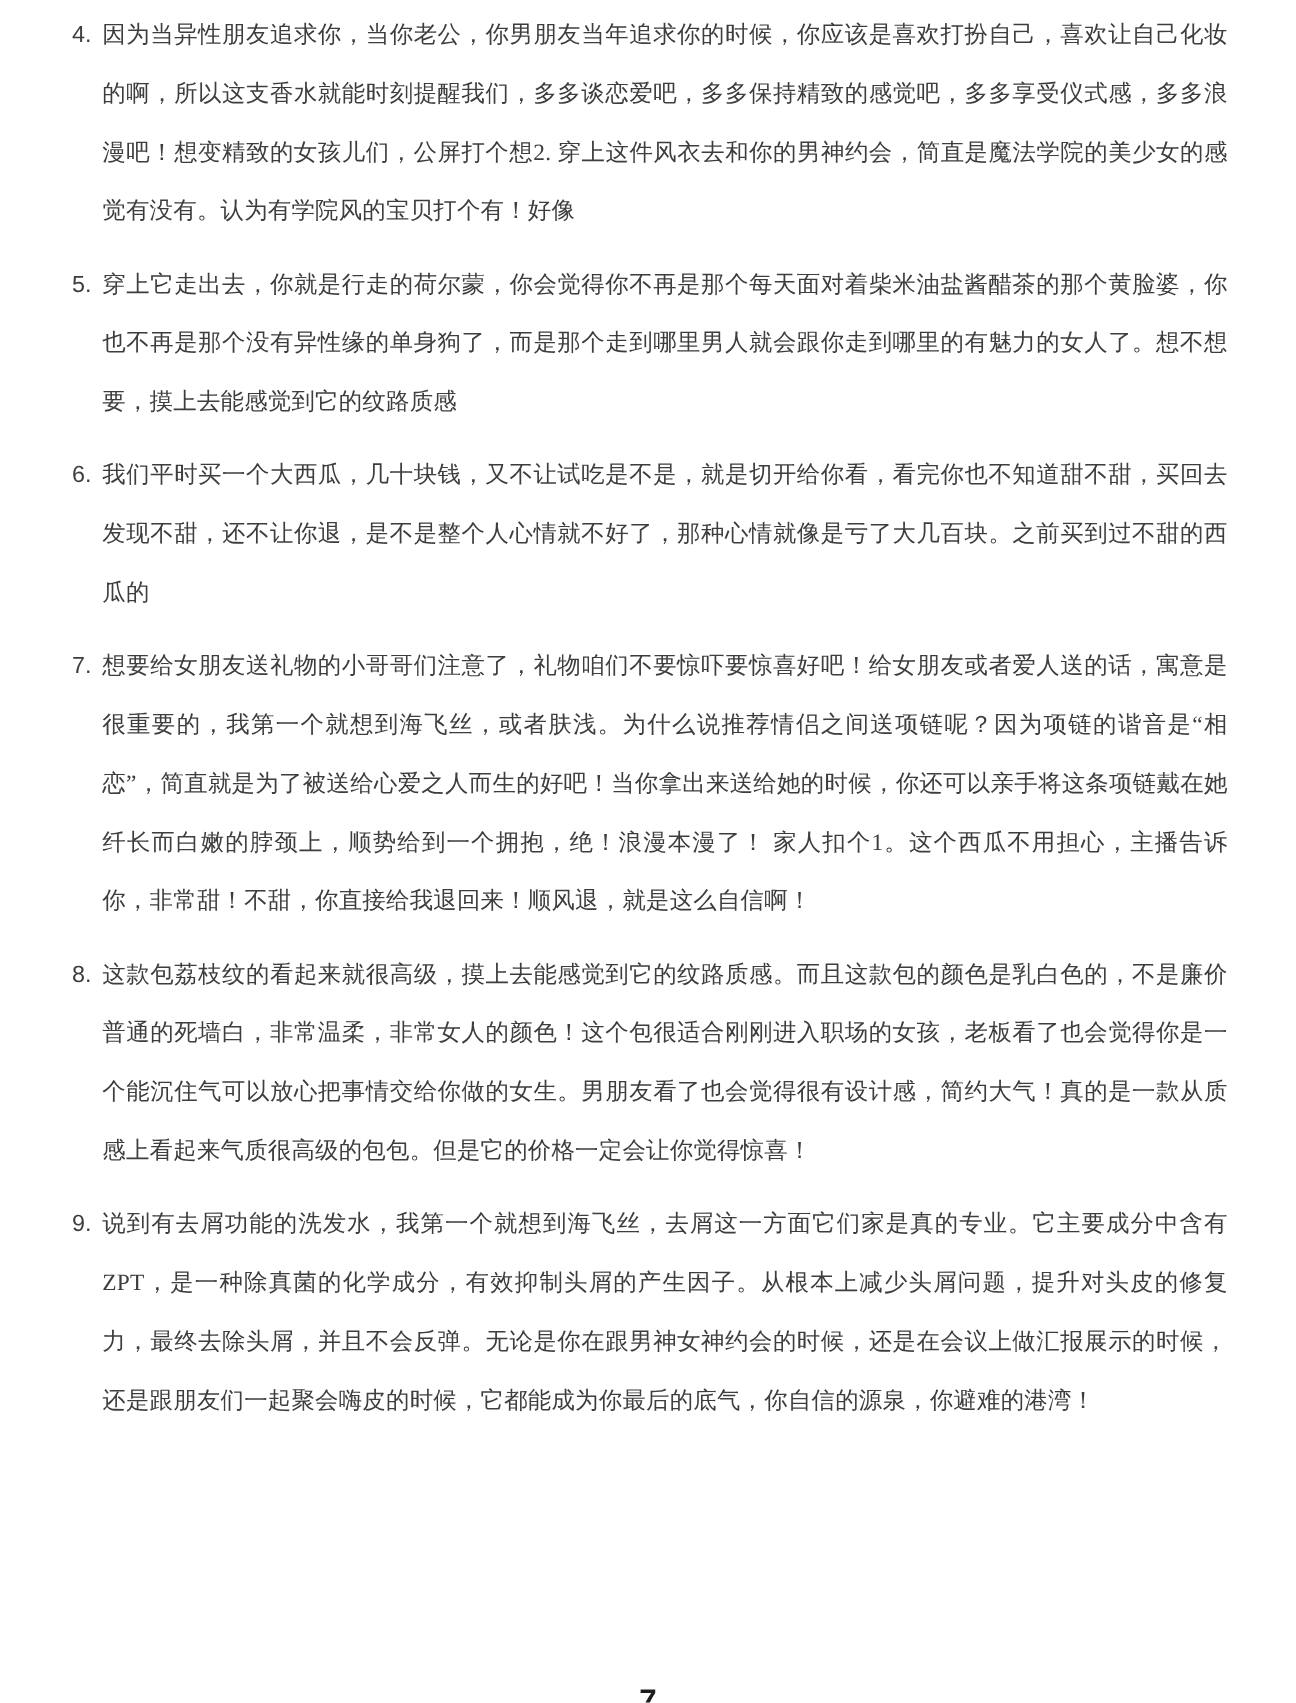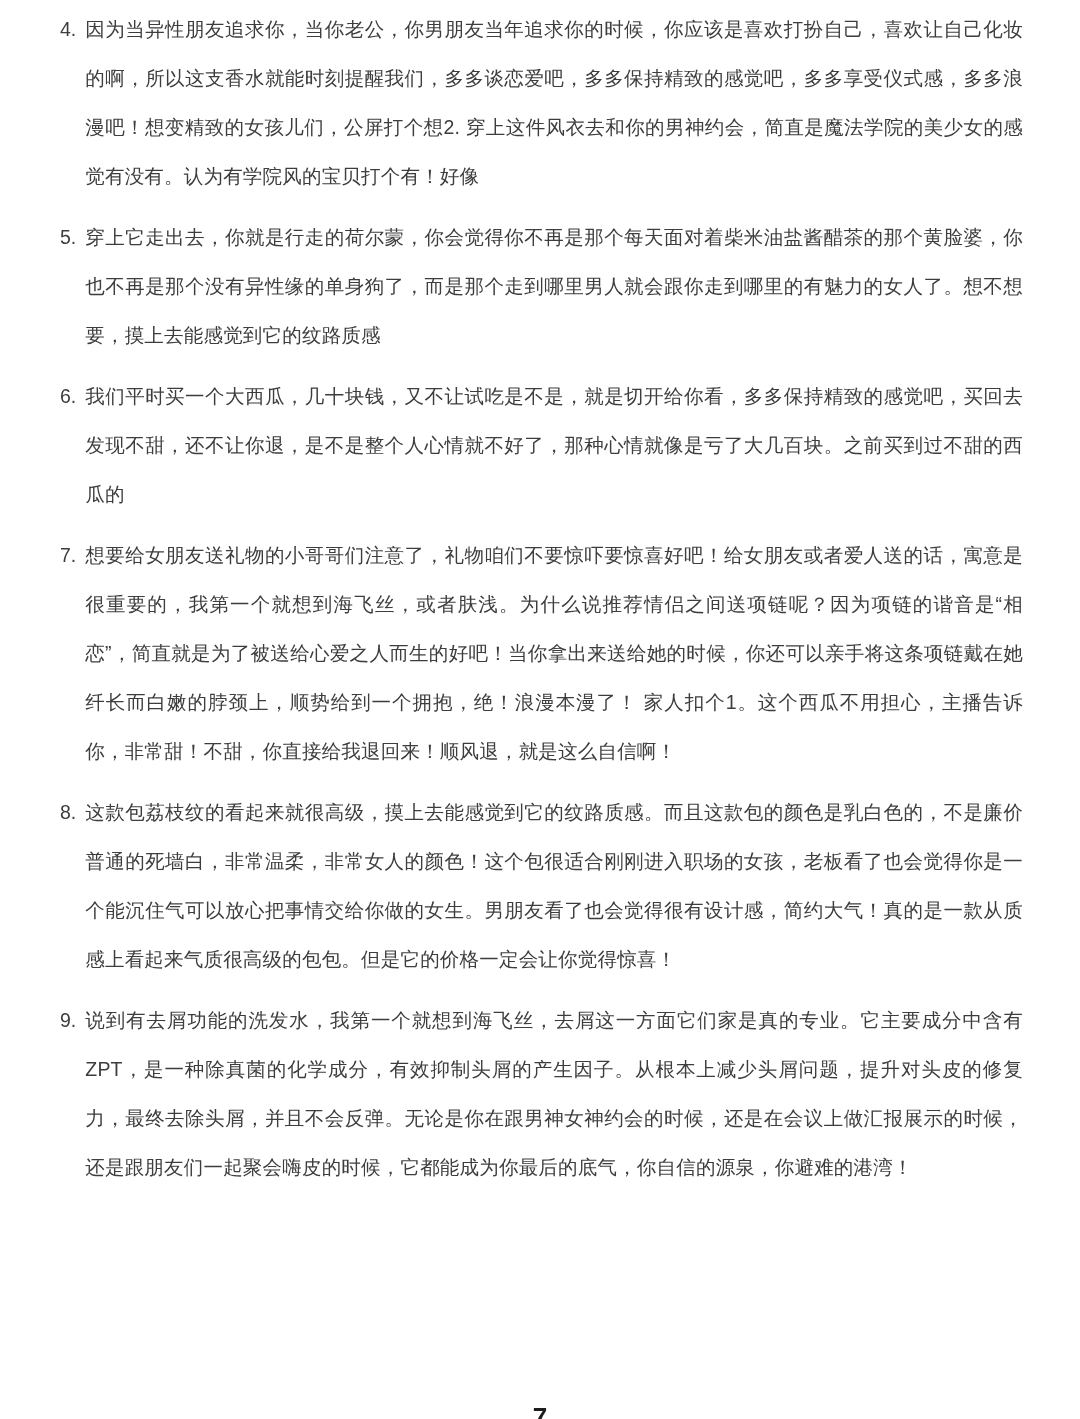--- a/index.html
+++ b/index.html
@@ -29,20 +29,21 @@
   }
   .item-number {
     flex: 0 0 auto;
     margin-right: 9px;
     white-space: nowrap;
   }
   .item-text {
     flex: 1 1 auto;
     text-align: justify;
     letter-spacing: 0.2px;
+    font-family: Liberation Serif, serif;
   }
   .page-number {
     position: absolute;
     top: 1404px;
     left: 0;
     right: 0;
     text-align: center;
     font-weight: bold;
     font-size: 26px;
     line-height: 26px;
@@ -60,21 +61,21 @@
       <span class="item-text">因为当异性朋友追求你，当你老公，你男朋友当年追求你的时候，你应该是喜欢打扮自己，喜欢让自己化妆的啊，所以这支香水就能时刻提醒我们，多多谈恋爱吧，多多保持精致的感觉吧，多多享受仪式感，多多浪漫吧！想变精致的女孩儿们，公屏打个想2. 穿上这件风衣去和你的男神约会，简直是魔法学院的美少女的感觉有没有。认为有学院风的宝贝打个有！好像</span>
     </div>
 
     <div class="list-item">
       <span class="item-number">5.</span>
       <span class="item-text">穿上它走出去，你就是行走的荷尔蒙，你会觉得你不再是那个每天面对着柴米油盐酱醋茶的那个黄脸婆，你也不再是那个没有异性缘的单身狗了，而是那个走到哪里男人就会跟你走到哪里的有魅力的女人了。想不想要，摸上去能感觉到它的纹路质感</span>
     </div>
 
     <div class="list-item">
       <span class="item-number">6.</span>
-      <span class="item-text">我们平时买一个大西瓜，几十块钱，又不让试吃是不是，就是切开给你看，多多保持精致的感觉吧，买回去发现不甜，还不让你退，是不是整个人心情就不好了，那种心情就像是亏了大几百块。之前买到过不甜的西瓜的</span>
+      <span class="item-text">我们平时买一个大西瓜，几十块钱，又不让试吃是不是，就是切开给你看，看完你也不知道甜不甜，买回去发现不甜，还不让你退，是不是整个人心情就不好了，那种心情就像是亏了大几百块。之前买到过不甜的西瓜的</span>
     </div>
 
     <div class="list-item">
       <span class="item-number">7.</span>
       <span class="item-text">想要给女朋友送礼物的小哥哥们注意了，礼物咱们不要惊吓要惊喜好吧！给女朋友或者爱人送的话，寓意是很重要的，我第一个就想到海飞丝，或者肤浅。为什么说推荐情侣之间送项链呢？因为项链的谐音是“相恋”，简直就是为了被送给心爱之人而生的好吧！当你拿出来送给她的时候，你还可以亲手将这条项链戴在她纤长而白嫩的脖颈上，顺势给到一个拥抱，绝！浪漫本漫了！ 家人扣个1。这个西瓜不用担心，主播告诉你，非常甜！不甜，你直接给我退回来！顺风退，就是这么自信啊！</span>
     </div>
 
     <div class="list-item">
       <span class="item-number">8.</span>
       <span class="item-text">这款包荔枝纹的看起来就很高级，摸上去能感觉到它的纹路质感。而且这款包的颜色是乳白色的，不是廉价普通的死墙白，非常温柔，非常女人的颜色！这个包很适合刚刚进入职场的女孩，老板看了也会觉得你是一个能沉住气可以放心把事情交给你做的女生。男朋友看了也会觉得很有设计感，简约大气！真的是一款从质感上看起来气质很高级的包包。但是它的价格一定会让你觉得惊喜！</span>

